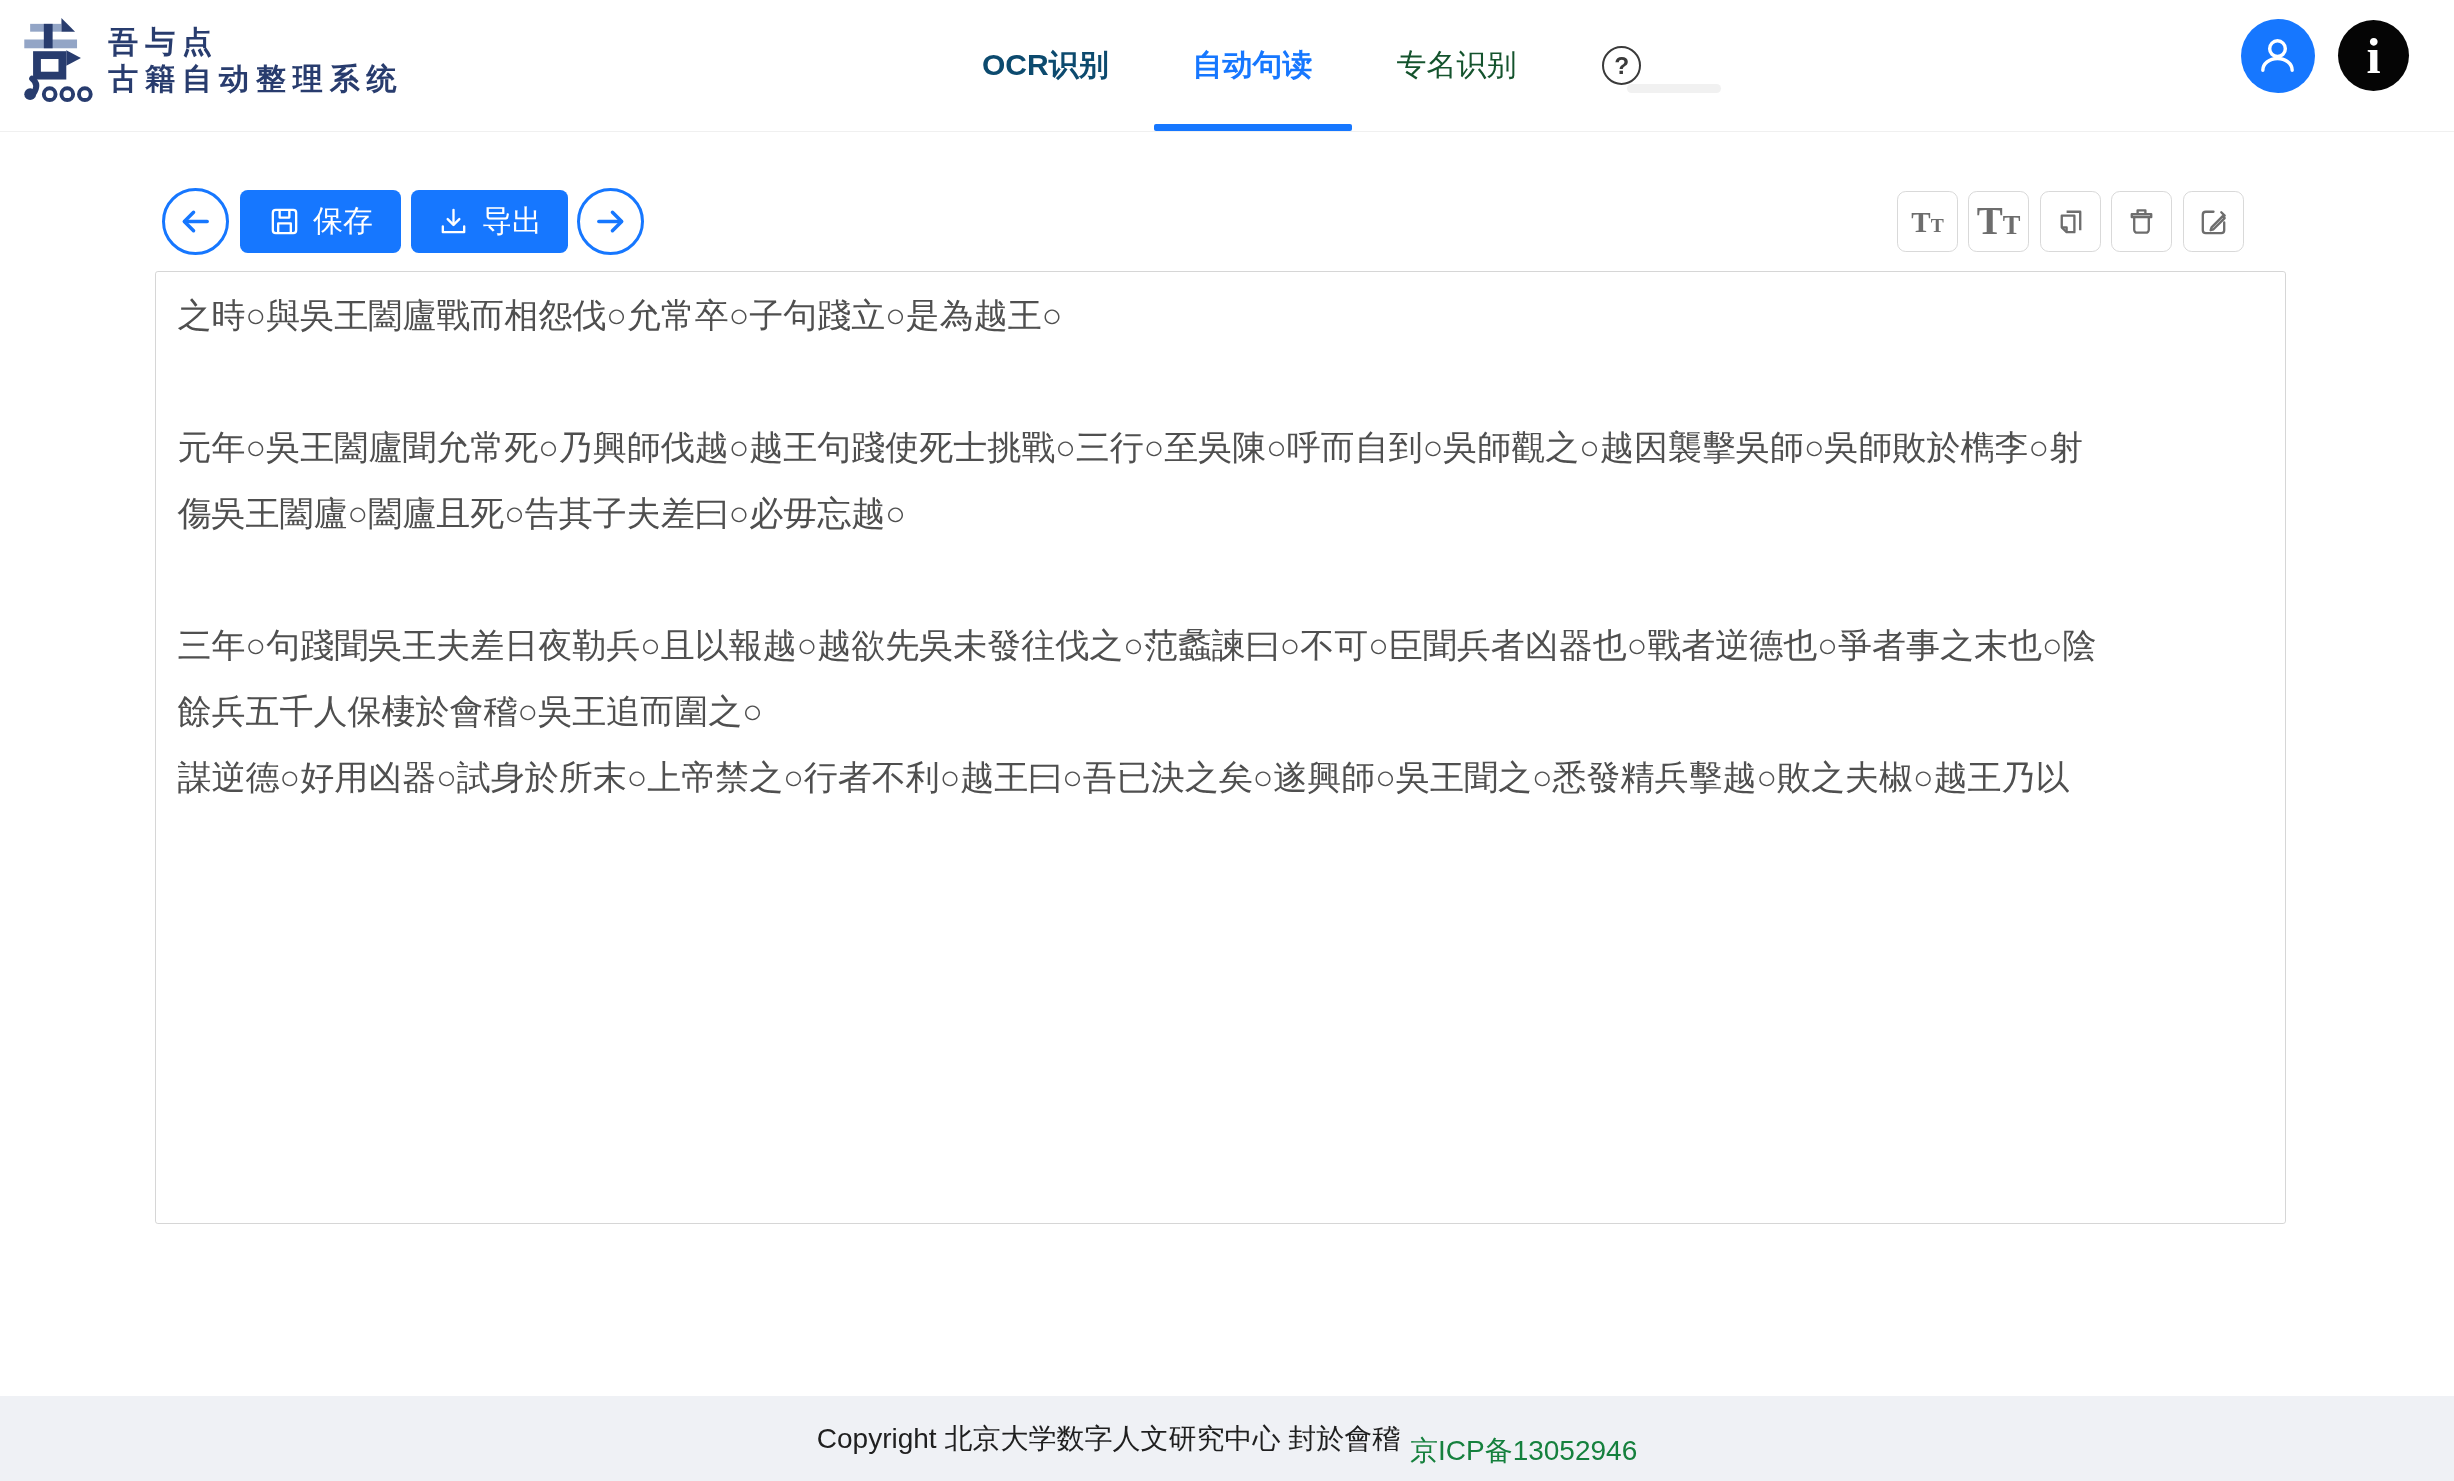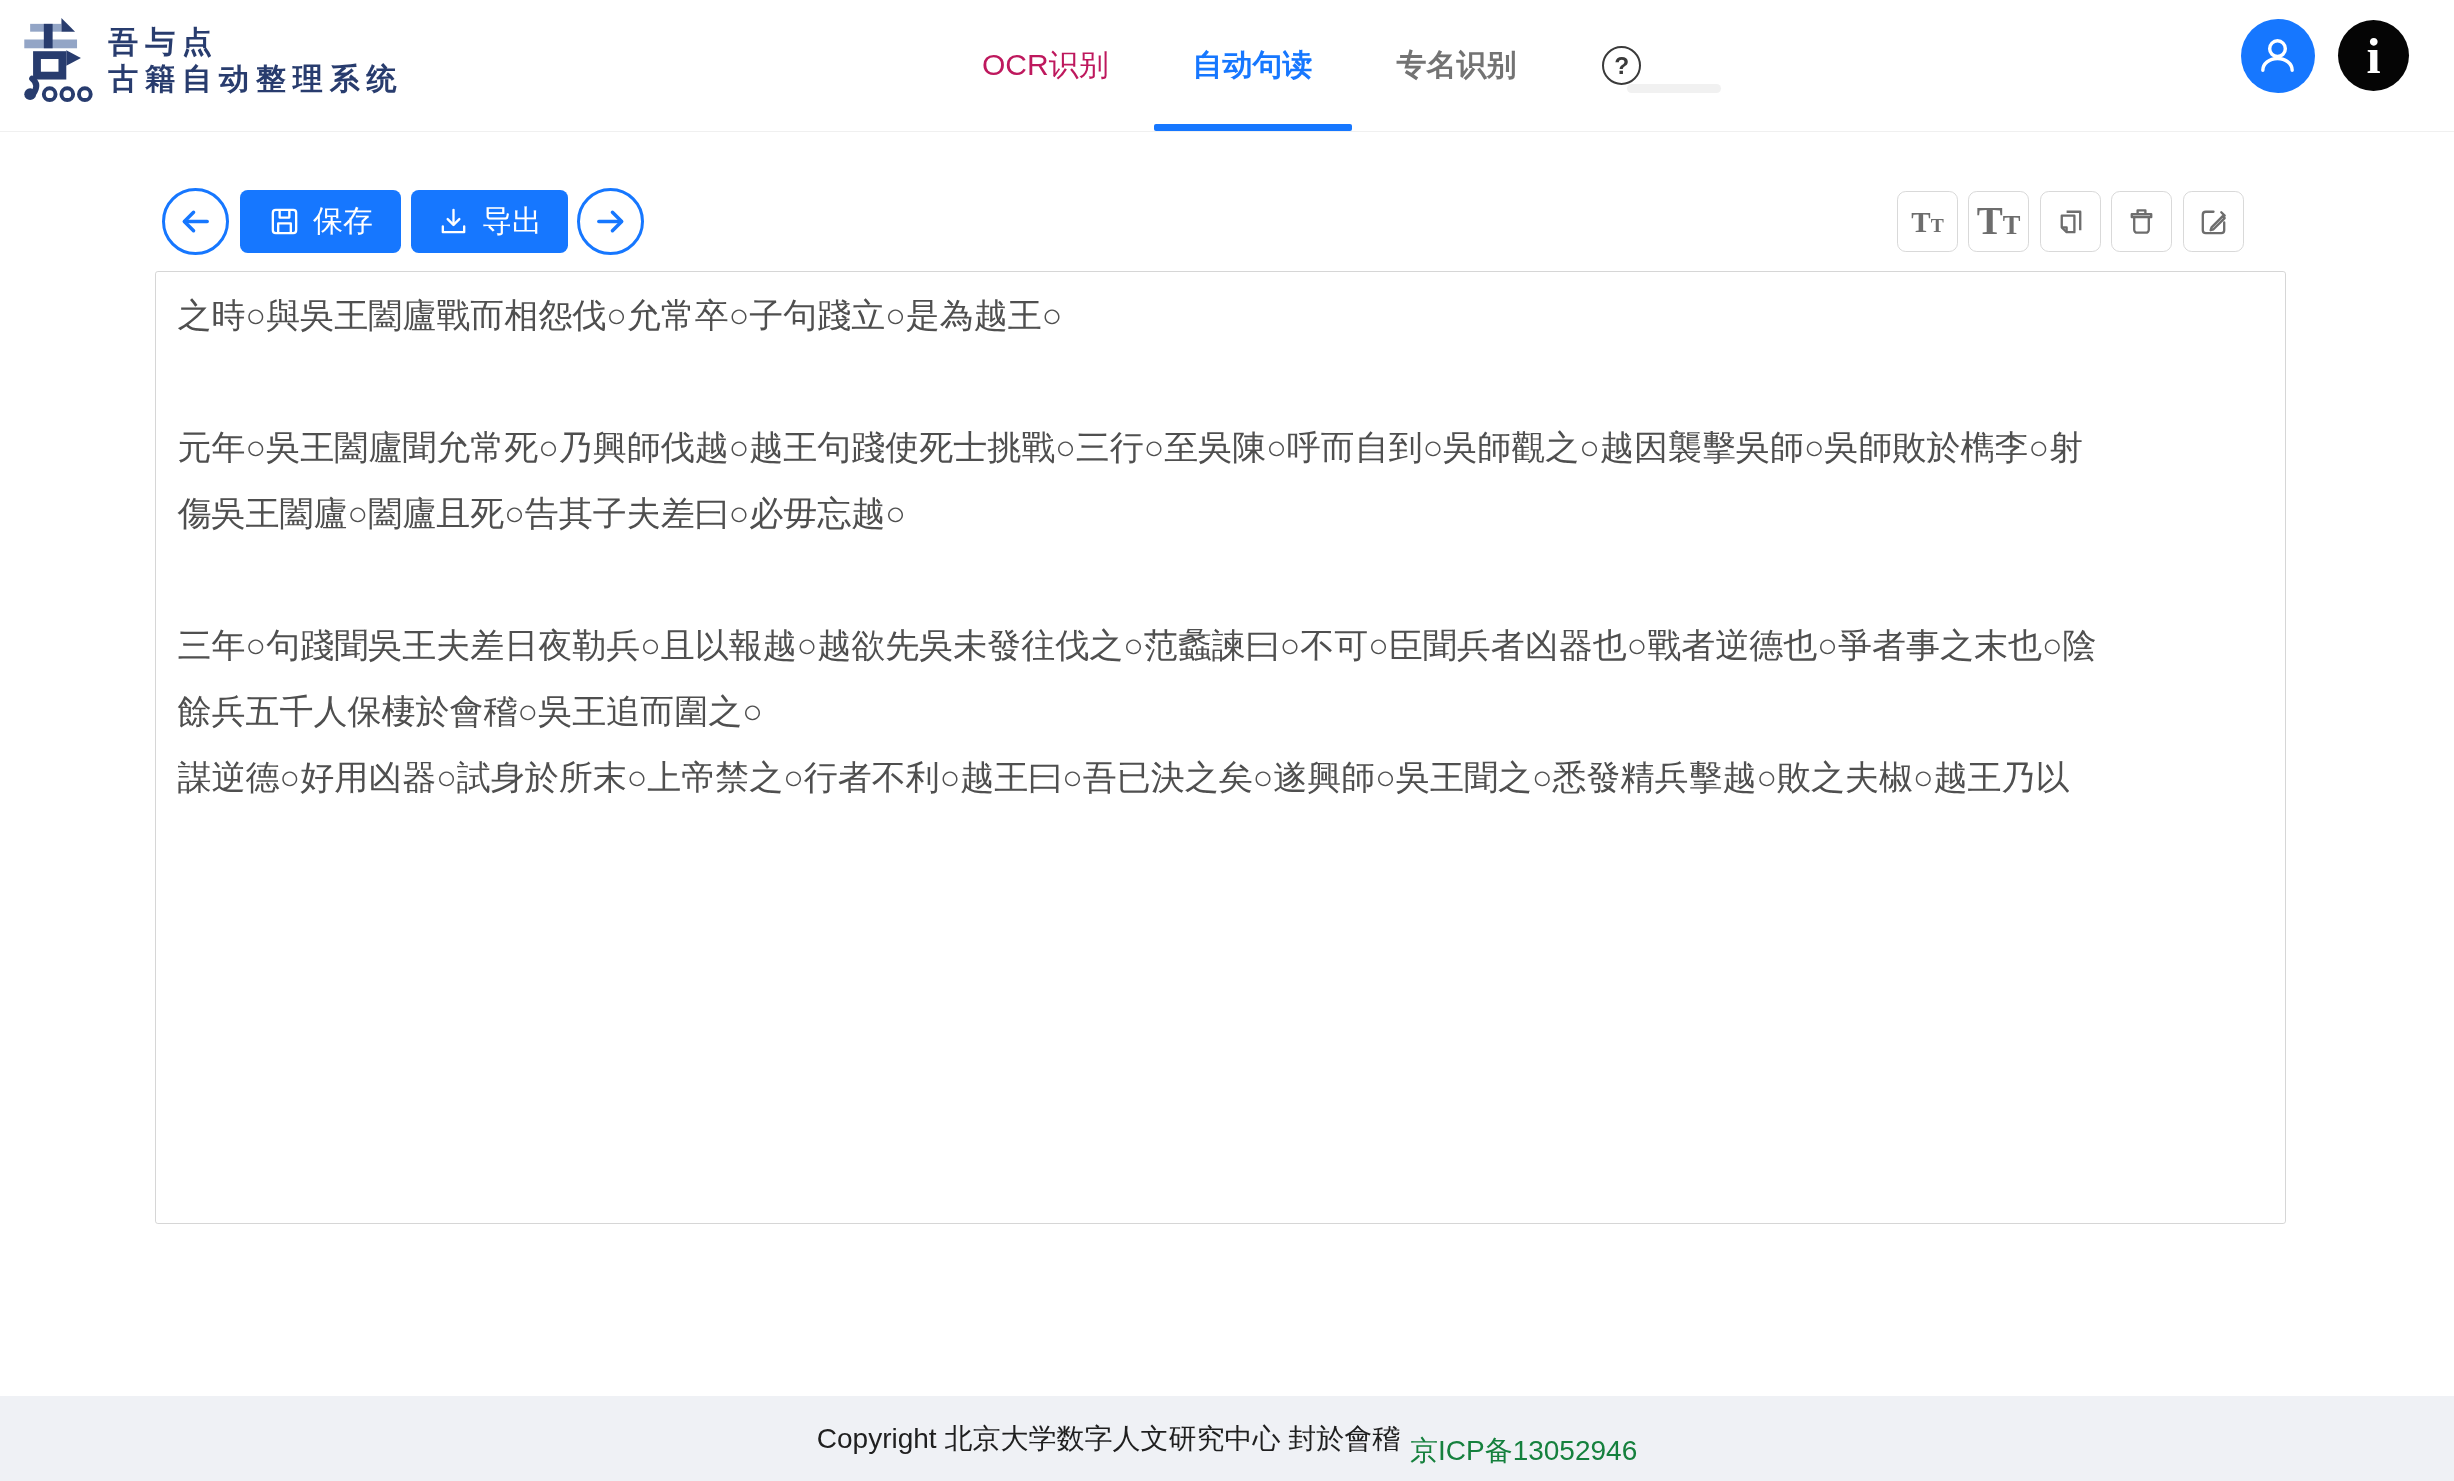--- a/index.html
+++ b/index.html
@@ -7,23 +7,23 @@
   #app { position: relative; width: 2454px; height: 1482px; overflow: hidden; background: #fff; }
 
   
   .header { position: absolute; top: 0; left: 0; width: 100%; height: 132px; background: #fff; border-bottom: 1px solid #f0f0f0; }
   .logo-wrap { position: absolute; left: 21.6px; top: 17.6px; display: flex; align-items: center; gap: 15.7px; }
   .logo-mark { width: 71px; height: 84px; }
   .logo-text { font-family: "Liberation Serif", serif; font-weight: 700; color: #283c6e; font-size: 30px; line-height: 37px; letter-spacing: 6.9px; }
 
   .tabs { position: absolute; left: 943px; top: 0; height: 131px; display: flex; align-items: stretch; }
   .tab { position: relative; display: flex; align-items: center; justify-content: center; padding: 0 39px; margin-right: 5.9px; font-size: 30px; cursor: pointer; }
-  .tab.disabled { color: #be185d; font-weight: 400; }
+  .tab.disabled { color: #0c4a6e; font-weight: 700; }
   .tab.active { color: #1677ff; font-weight: 700; }
-  .tab.normal { color: #737373; font-weight: 700; }
+  .tab.normal { color: #14532d; font-weight: 400; }
   .tab.active::after { content: ""; position: absolute; left: 0; right: 0; bottom: 0; height: 6.9px; background: #1677ff; border-radius: 2px; }
   .tab-help { display: flex; align-items: center; justify-content: center; padding: 0 41px; cursor: pointer; }
   .help-circle { width: 39px; height: 39px; border: 2.9px solid #3a3a3a; border-radius: 50%; display: flex; align-items: center; justify-content: center; font-size: 24.5px; font-weight: 700; color: #3a3a3a; }
   .tab-pill { position: absolute; left: 1627px; top: 84px; width: 94px; height: 8.8px; background: #f1f1f1; border-radius: 4.9px; }
 
   .header-right { position: absolute; right: 45px; top: 18.6px; display: flex; align-items: center; gap: 23.5px; }
   .avatar { width: 74px; height: 74px; border-radius: 50%; background: #1677ff; display: flex; align-items: center; justify-content: center; cursor: pointer; }
   .info-btn { width: 71px; height: 71px; border-radius: 50%; background: #050505; color: #fff; display: flex; align-items: center; justify-content: center; font-family: "Liberation Serif", serif; font-weight: 700; font-size: 51px; cursor: pointer; }
 
   

